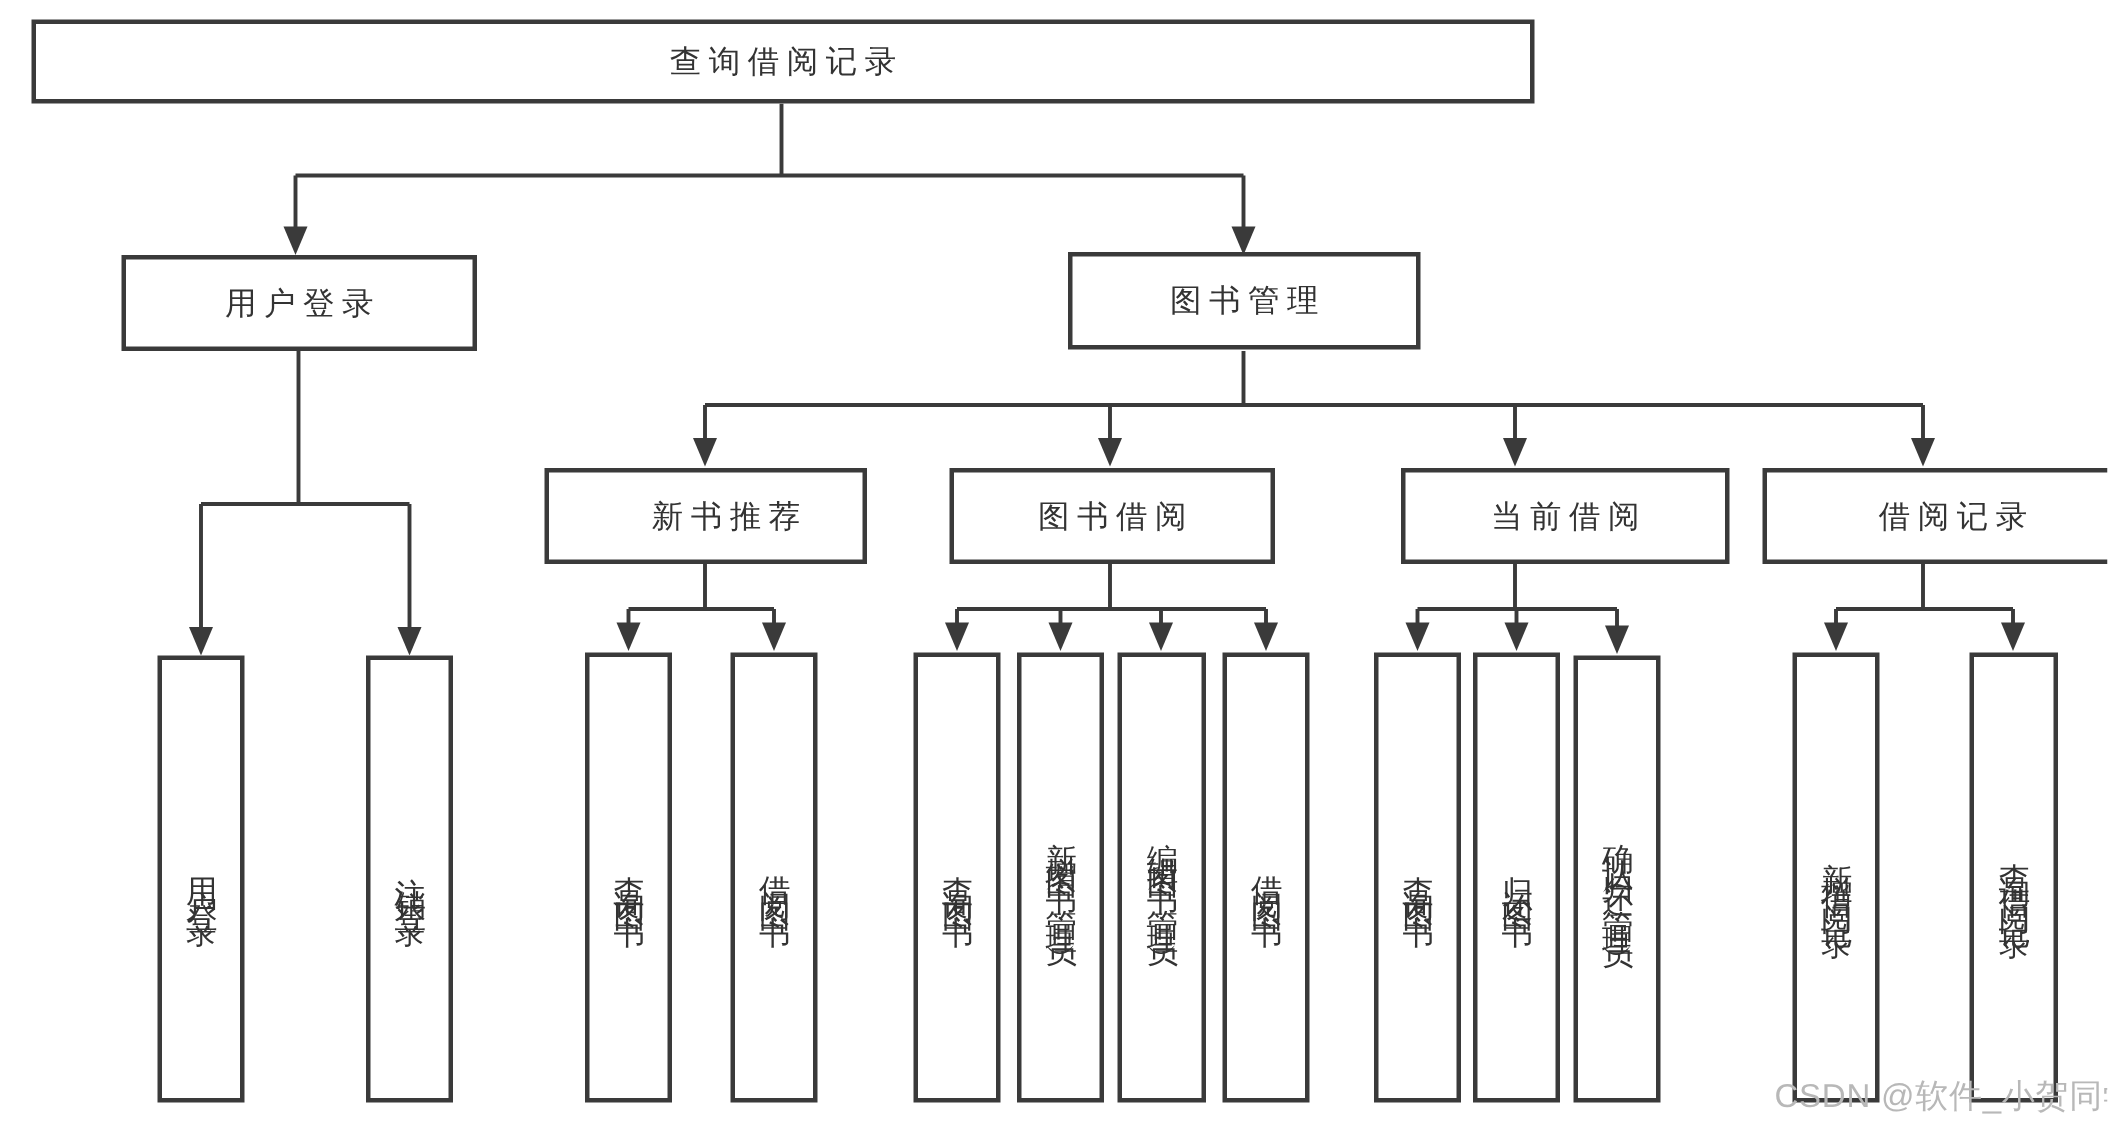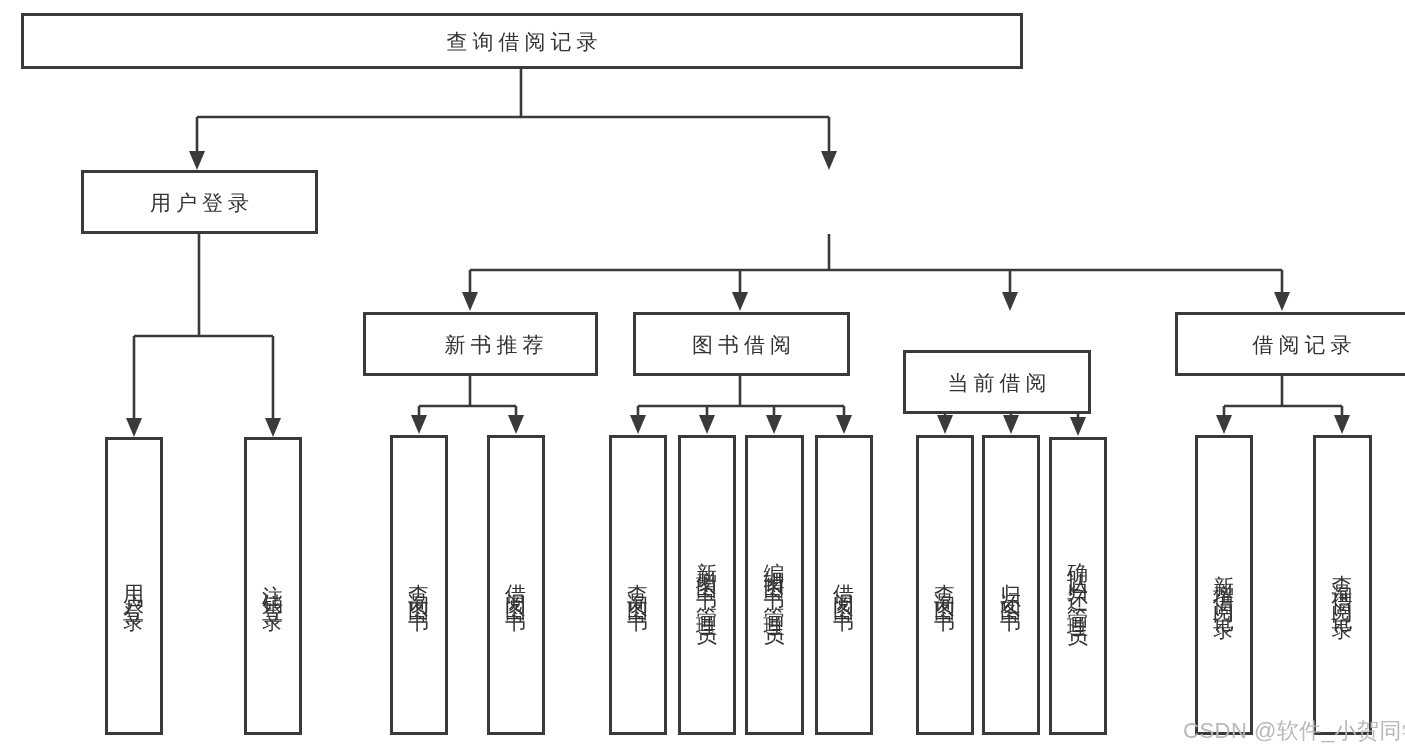--- a/index.html
+++ b/index.html
@@ -92,24 +92,25 @@
       <polygon points="1011,434 1003,415 1019,415"></polygon>
       <polygon points="1078,436 1070,417 1086,417"></polygon>
       <polygon points="1224,434 1216,415 1232,415"></polygon>
       <polygon points="1342,434 1334,415 1350,415"></polygon>
     </g>
   </svg>
 
   <div class="box h" style="left:21px; top:13px; width:1002px; height:56px;">查询借阅记录</div>
 
   <div class="box h" style="left:81px; top:170px; width:237px; height:64px;">用户登录</div>
+  <div class="box h" style="left:712px; top:168px; width:235px; height:65px;">图书管理</div>
 
-  <div class="box h" style="left:363px; top:312px; width:235px; height:64px;padding-left:27px;">新书推荐</div>
+  <div class="box h" style="left:363px; top:312px; width:215px; height:64px;padding-left:27px;">新书推荐</div>
   <div class="box h" style="left:633px; top:312px; width:217px; height:64px;">图书借阅</div>
-  <div class="box h" style="left:903px; top:312px; width:188px; height:64px;margin-top:38px;">当前借阅</div>
+  <div class="box h" style="left:934px; top:312px; width:219px; height:64px;">当前借阅</div>
   <div class="box h" style="left:1175px; top:312px; width:254px; height:64px;">借阅记录</div>
 
   <div class="box v" style="left:105px; top:437px; width:58px; height:298px;">用户登录</div>
   <div class="box v" style="left:244px; top:437px; width:58px; height:298px;">注销登录</div>
 
   <div class="box v" style="left:390px; top:435px; width:58px; height:300px;">查询图书</div>
   <div class="box v" style="left:487px; top:435px; width:58px; height:300px;">借阅图书</div>
 
   <div class="box v" style="left:609px; top:435px; width:58px; height:300px;">查询图书</div>
   <div class="box v" style="left:678px; top:435px; width:58px; height:300px;">新增图书（管理员）</div>

